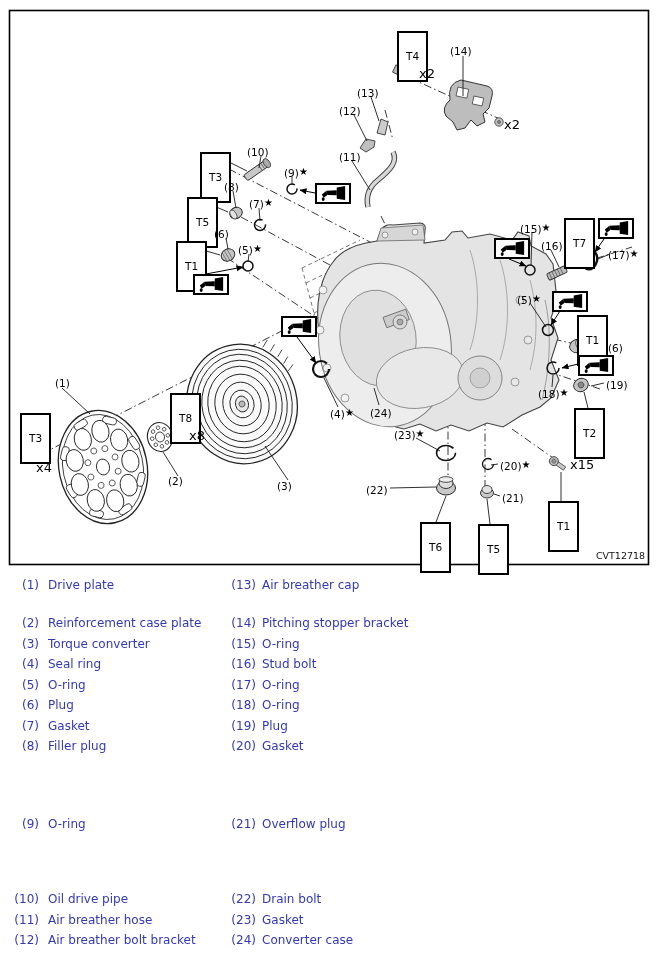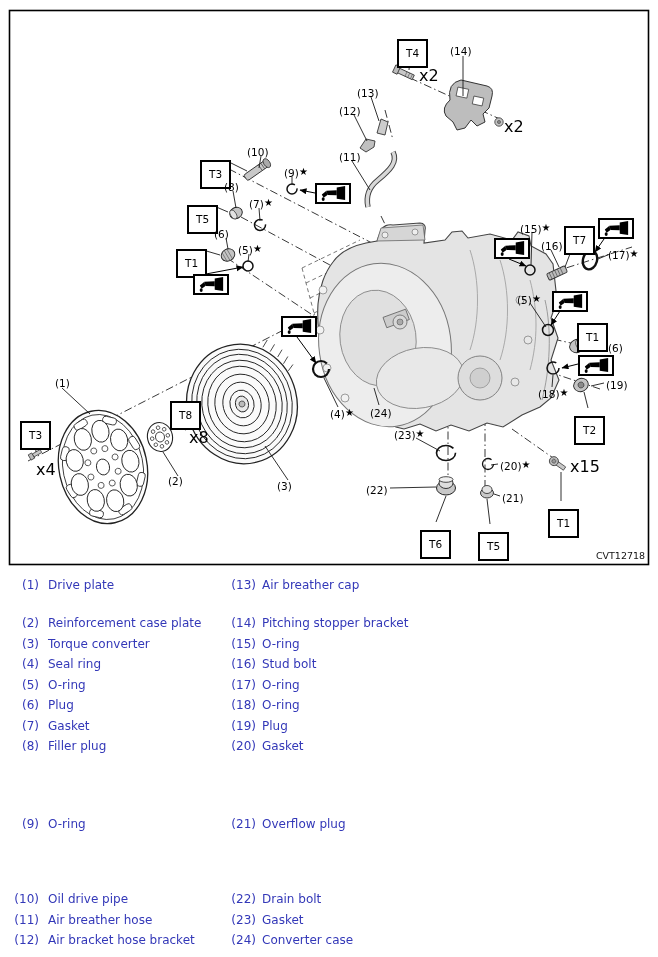--- a/index.html
+++ b/index.html
@@ -1,23 +1,23 @@
 <!DOCTYPE html>
 <html><head>
 <meta charset="utf-8">
 <style>
   html,body{margin:0;padding:0;background:#fff;}
   .page{position:relative;width:658px;height:957px;background:#fff;
         font-family:"DejaVu Sans","Liberation Sans",sans-serif;overflow:hidden;}
   .page svg.diagram{position:absolute;left:0;top:0;z-index:1;}
   .tbox{position:absolute;z-index:3;background:#fff;border:2px solid #000;
-        font-size:10.5px;line-height:13px;padding:6px 7px;color:#000;white-space:nowrap;margin-top:8px;}
+        font-size:10.5px;line-height:13px;padding:17px 7px;color:#000;white-space:nowrap;}
   .co{position:absolute;z-index:3;font-size:10.5px;line-height:12px;color:#000;white-space:nowrap;}
   .co .star{font-size:10px;vertical-align:2px;letter-spacing:0;}
-  .cnt{position:absolute;z-index:3;font-size:16px;color:#000;white-space:nowrap;}
+  .cnt{position:absolute;z-index:3;font-size:13px;color:#000;white-space:nowrap;}
   .oil{position:absolute;z-index:3;width:32px;height:17px;background:#fff;border:2px solid #000;
        display:flex;align-items:center;justify-content:center;}
   .figcode{position:absolute;z-index:3;left:593px;top:550px;width:55px;text-align:center;
            font-size:9.5px;color:#111;}
   .legend{position:absolute;left:0;top:0;width:658px;z-index:2;}
   .lrow{position:absolute;left:0;width:658px;height:18px;color:#3338b8;font-size:12px;line-height:15px;}
   .lrow .n1{position:absolute;left:10px;width:29px;text-align:right;}
   .lrow .t1{position:absolute;left:48px;}
   .lrow .n2{position:absolute;left:224px;width:32px;text-align:right;}
   .lrow .t2{position:absolute;left:262px;}
@@ -473,18 +473,18 @@
         <span class="t2">Drain bolt</span>
     </div>
     <div class="lrow" style="top:913px">
       <span class="n1">(11)</span>
         <span class="t1">Air breather hose</span>
       <span class="n2">(23)</span>
         <span class="t2">Gasket</span>
     </div>
     <div class="lrow" style="top:933px">
       <span class="n1">(12)</span>
-        <span class="t1">Air bracket hose bracket</span>
+        <span class="t1">Air breather bolt bracket</span>
       <span class="n2">(24)</span>
         <span class="t2">Converter case</span>
     </div>
   </div>
 </div>
 
 </body></html>

